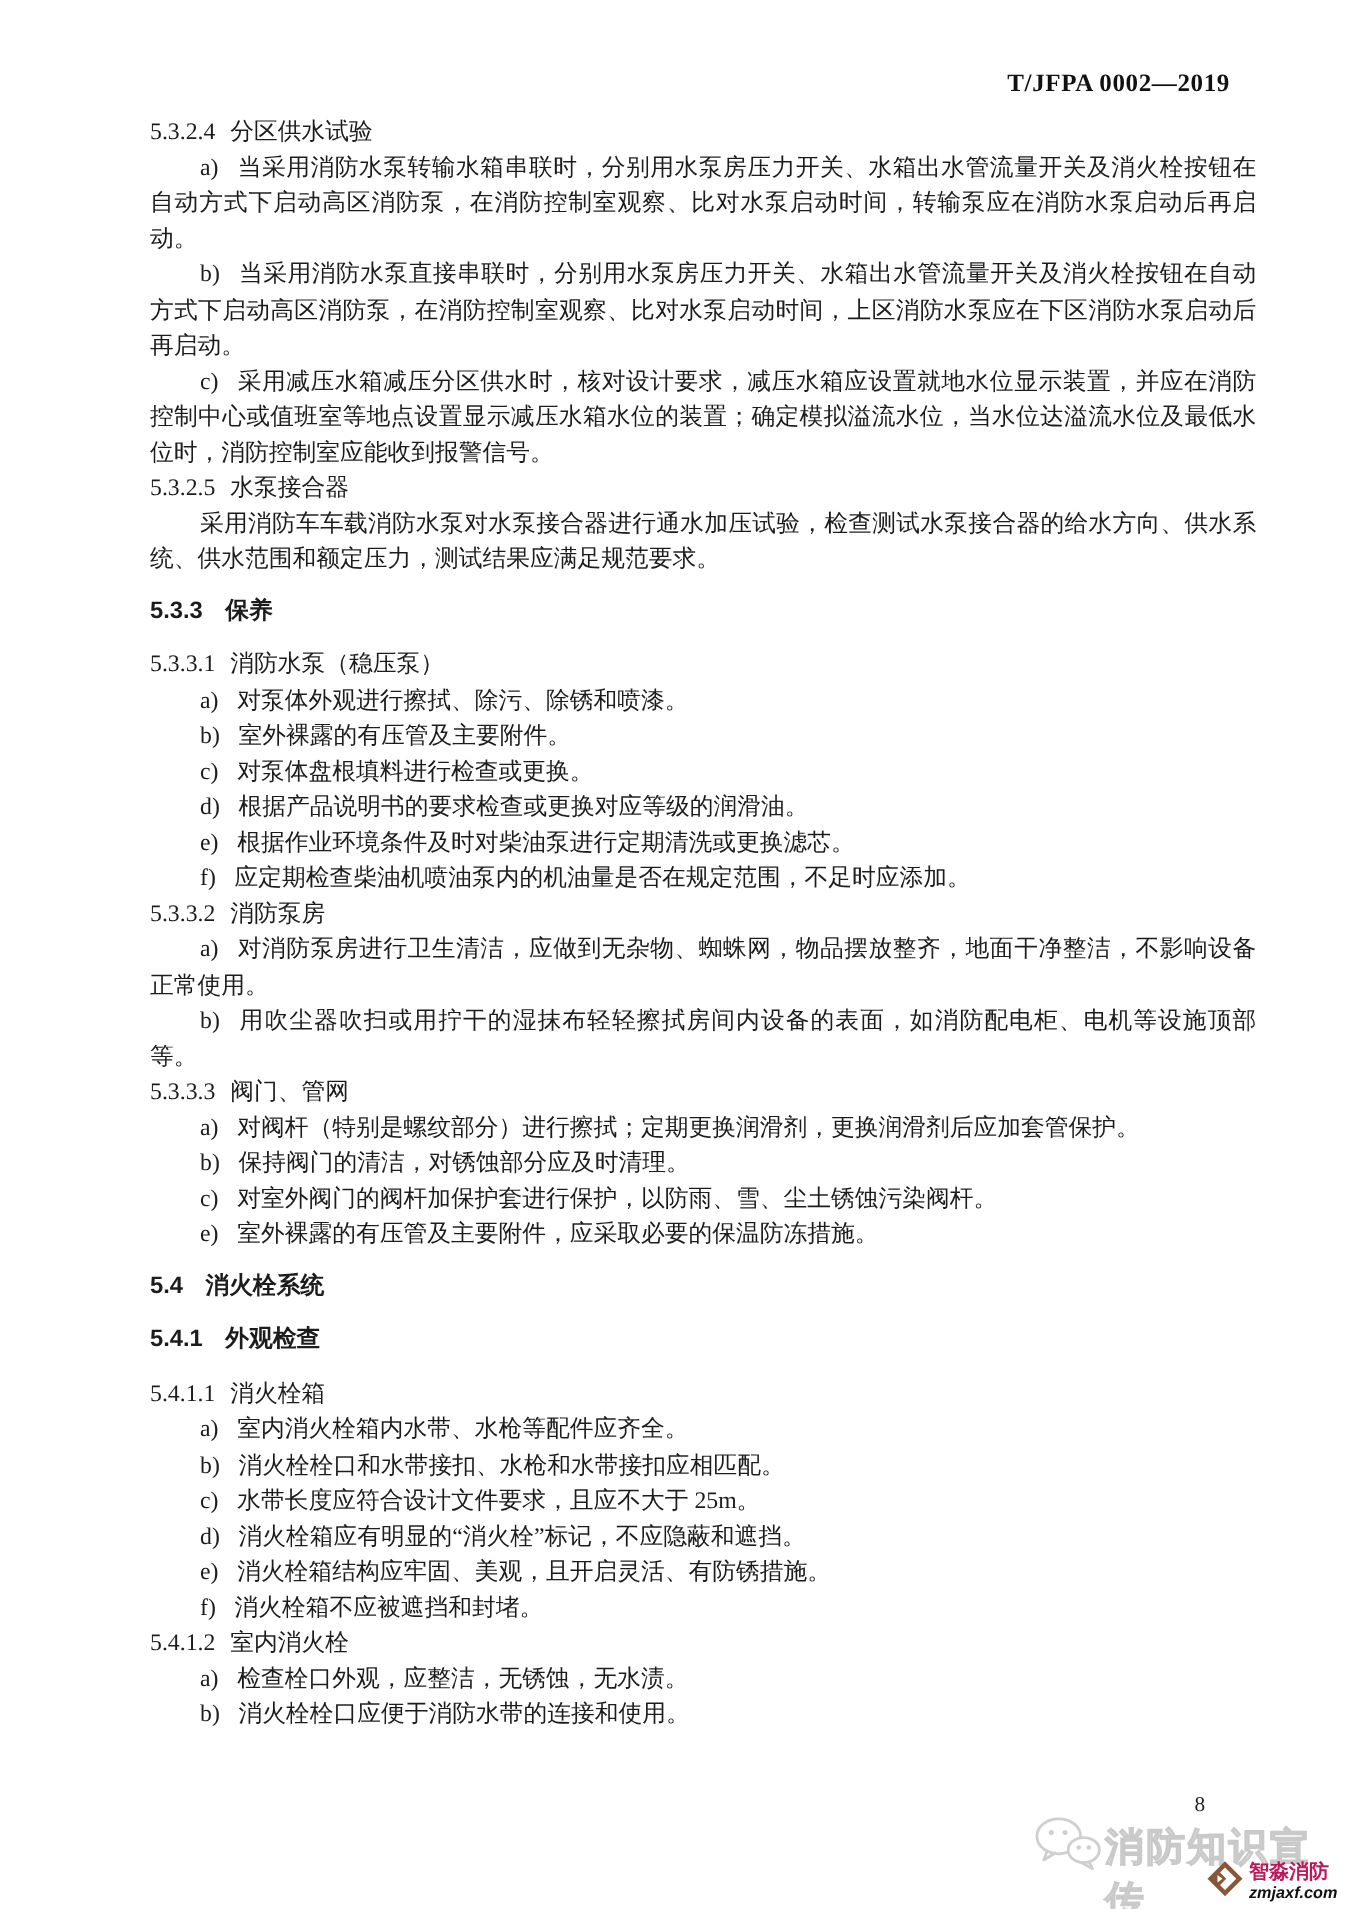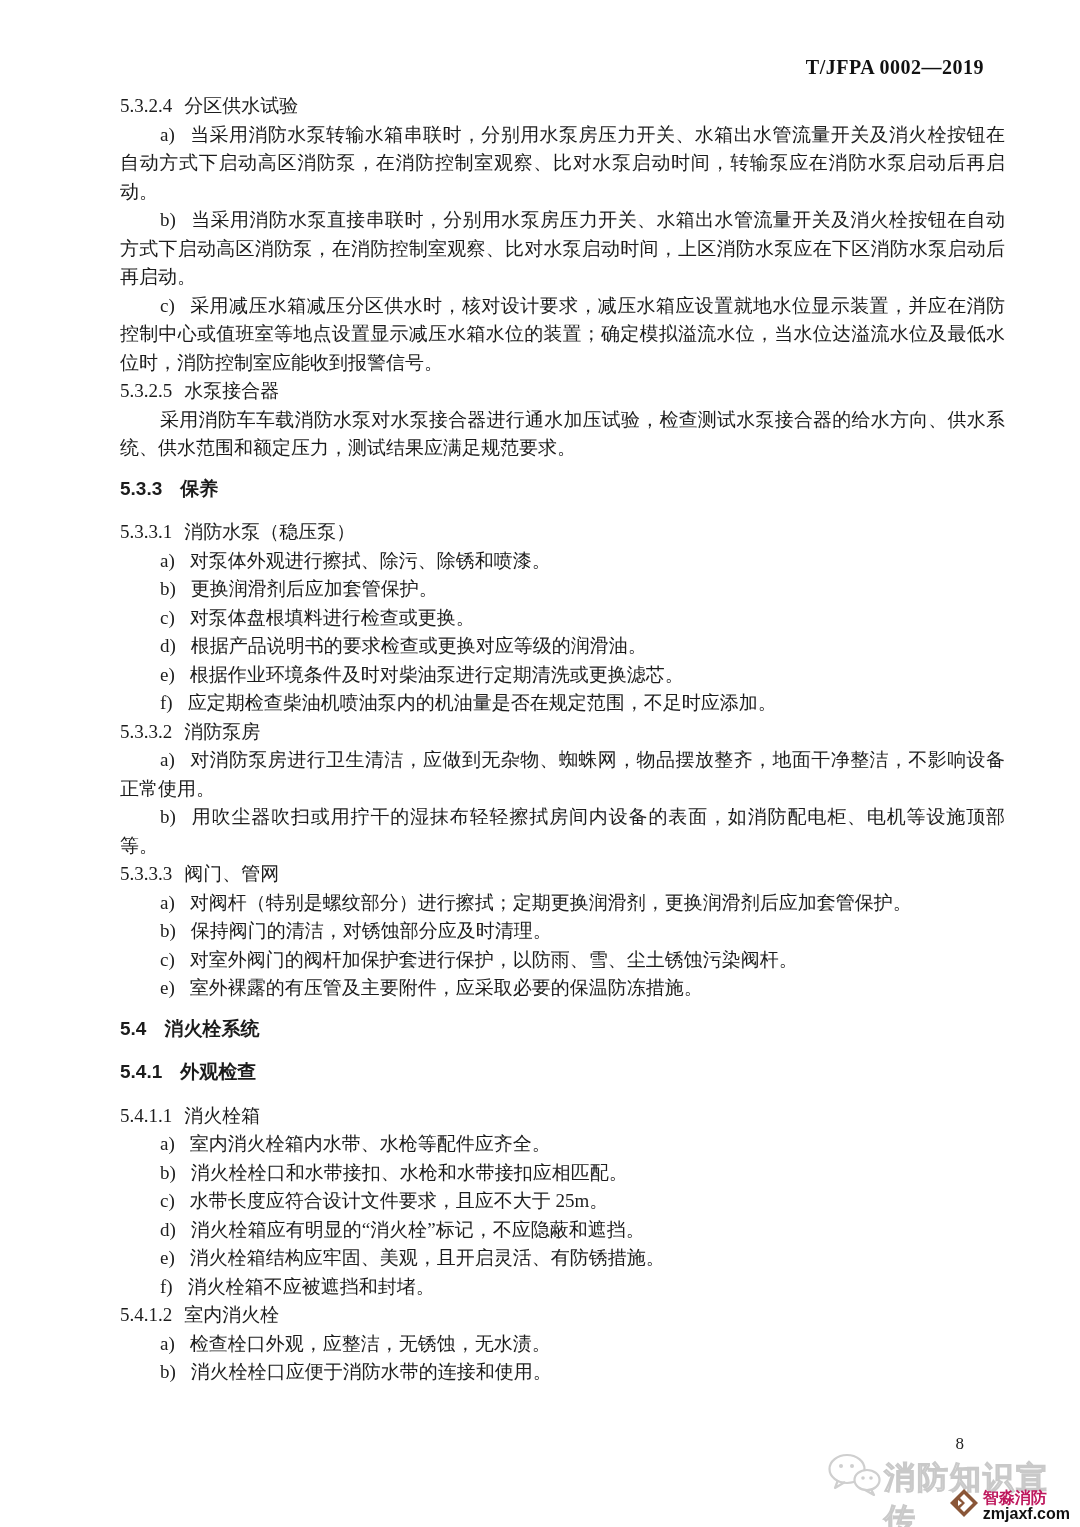--- a/index.html
+++ b/index.html
@@ -68,40 +68,41 @@
   }
   .wm-logo { margin-right:4px; }
   .wm-brand-texts { display:flex; flex-direction:column; }
   .wm-brand-name {
     font-family:"Liberation Sans","DejaVu Sans",sans-serif;
     font-weight:bold; font-size:16px; line-height:16px;
     color:#be185d;
   }
   .wm-brand-url {
     font-family:"Liberation Sans","DejaVu Sans",sans-serif;
-    font-weight:bold; font-size:16px; line-height:15px;
+    font-weight:bold; font-size:13px; line-height:15px;
     color:#111;
+    font-style:italic;
   }
 </style>
 </head>
 <body>
 
 <div class="page-header">T/JFPA 0002—2019</div>
 
 <div class="content">
     <p class="clause"><span class="num">5.3.2.4</span><span class="title">分区供水试验</span></p>
     <p class="item"><span class="label">a)</span><span class="itext">当采用消防水泵转输水箱串联时，分别用水泵房压力开关、水箱出水管流量开关及消火栓按钮在自动方式下启动高区消防泵，在消防控制室观察、比对水泵启动时间，转输泵应在消防水泵启动后再启动。</span></p>
     <p class="item"><span class="label">b)</span><span class="itext">当采用消防水泵直接串联时，分别用水泵房压力开关、水箱出水管流量开关及消火栓按钮在自动方式下启动高区消防泵，在消防控制室观察、比对水泵启动时间，上区消防水泵应在下区消防水泵启动后再启动。</span></p>
     <p class="item"><span class="label">c)</span><span class="itext">采用减压水箱减压分区供水时，核对设计要求，减压水箱应设置就地水位显示装置，并应在消防控制中心或值班室等地点设置显示减压水箱水位的装置；确定模拟溢流水位，当水位达溢流水位及最低水位时，消防控制室应能收到报警信号。</span></p>
     <p class="clause"><span class="num">5.3.2.5</span><span class="title">水泵接合器</span></p>
     <p class="para"><span class="itext">采用消防车车载消防水泵对水泵接合器进行通水加压试验，检查测试水泵接合器的给水方向、供水系统、供水范围和额定压力，测试结果应满足规范要求。</span></p>
     <p class="section"><span class="num">5.3.3</span><span class="title">保养</span></p>
     <p class="clause"><span class="num">5.3.3.1</span><span class="title">消防水泵（稳压泵）</span></p>
     <p class="item"><span class="label">a)</span><span class="itext">对泵体外观进行擦拭、除污、除锈和喷漆。</span></p>
-    <p class="item"><span class="label">b)</span><span class="itext">更换润滑剂后应加套管保护。</span></p>
+    <p class="item"><span class="label">b)</span><span class="itext">室外裸露的有压管及主要附件。</span></p>
     <p class="item"><span class="label">c)</span><span class="itext">对泵体盘根填料进行检查或更换。</span></p>
     <p class="item"><span class="label">d)</span><span class="itext">根据产品说明书的要求检查或更换对应等级的润滑油。</span></p>
     <p class="item"><span class="label">e)</span><span class="itext">根据作业环境条件及时对柴油泵进行定期清洗或更换滤芯。</span></p>
     <p class="item"><span class="label">f)</span><span class="itext">应定期检查柴油机喷油泵内的机油量是否在规定范围，不足时应添加。</span></p>
     <p class="clause"><span class="num">5.3.3.2</span><span class="title">消防泵房</span></p>
     <p class="item"><span class="label">a)</span><span class="itext">对消防泵房进行卫生清洁，应做到无杂物、蜘蛛网，物品摆放整齐，地面干净整洁，不影响设备正常使用。</span></p>
     <p class="item"><span class="label">b)</span><span class="itext">用吹尘器吹扫或用拧干的湿抹布轻轻擦拭房间内设备的表面，如消防配电柜、电机等设施顶部等。</span></p>
     <p class="clause"><span class="num">5.3.3.3</span><span class="title">阀门、管网</span></p>
     <p class="item"><span class="label">a)</span><span class="itext">对阀杆（特别是螺纹部分）进行擦拭；定期更换润滑剂，更换润滑剂后应加套管保护。</span></p>
     <p class="item"><span class="label">b)</span><span class="itext">保持阀门的清洁，对锈蚀部分应及时清理。</span></p>

